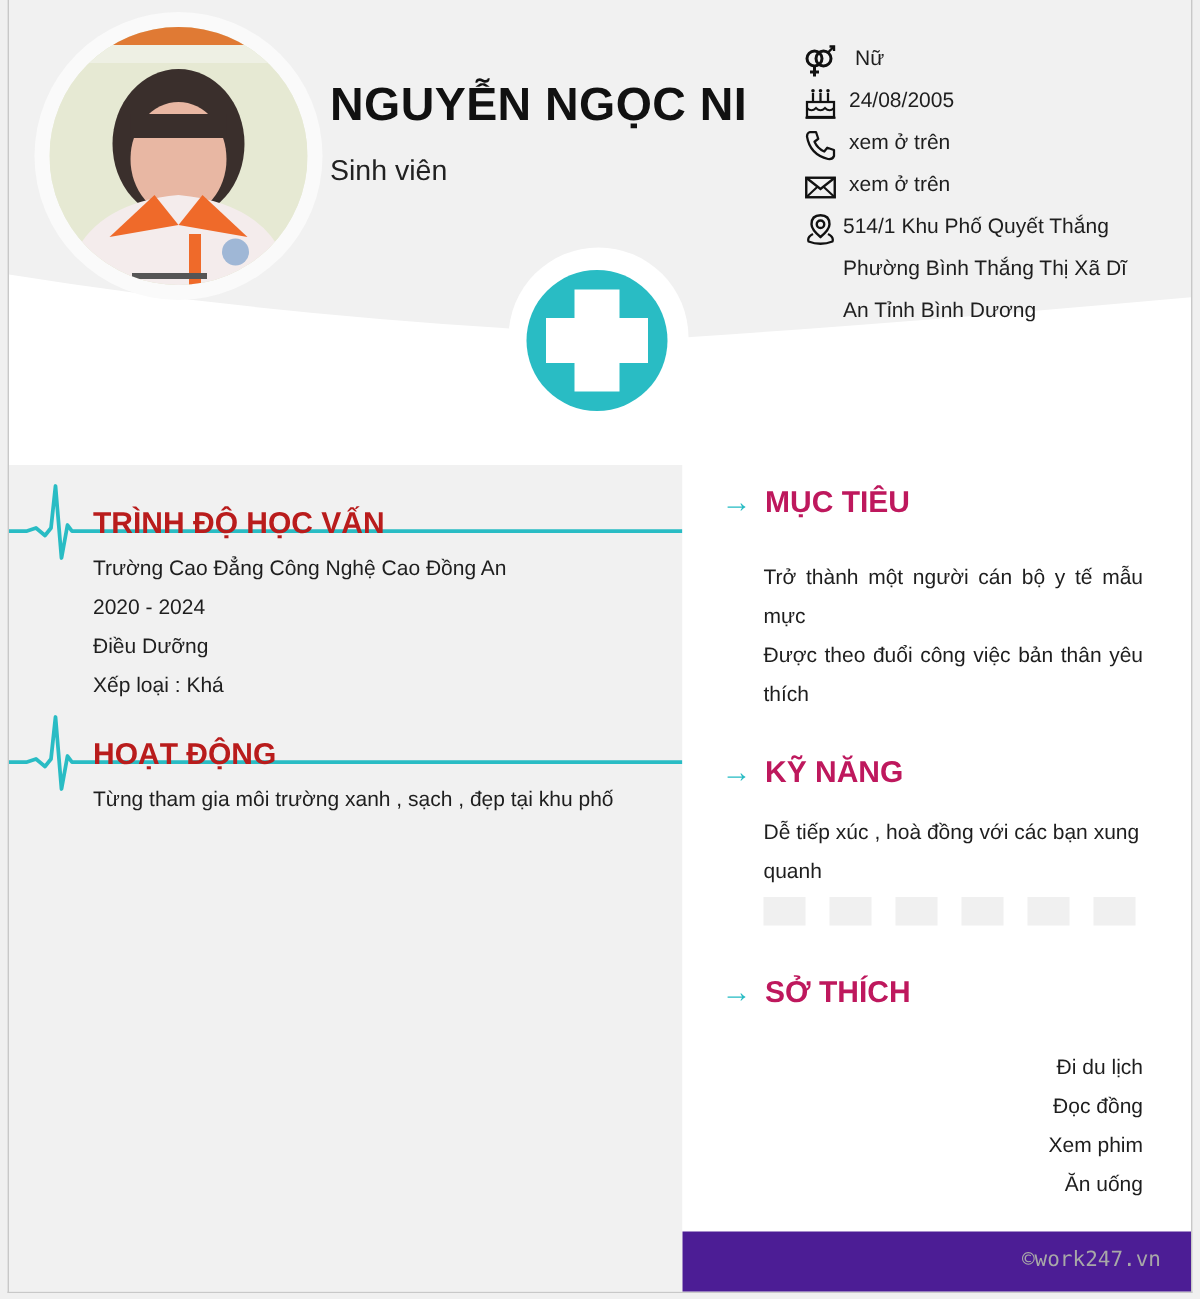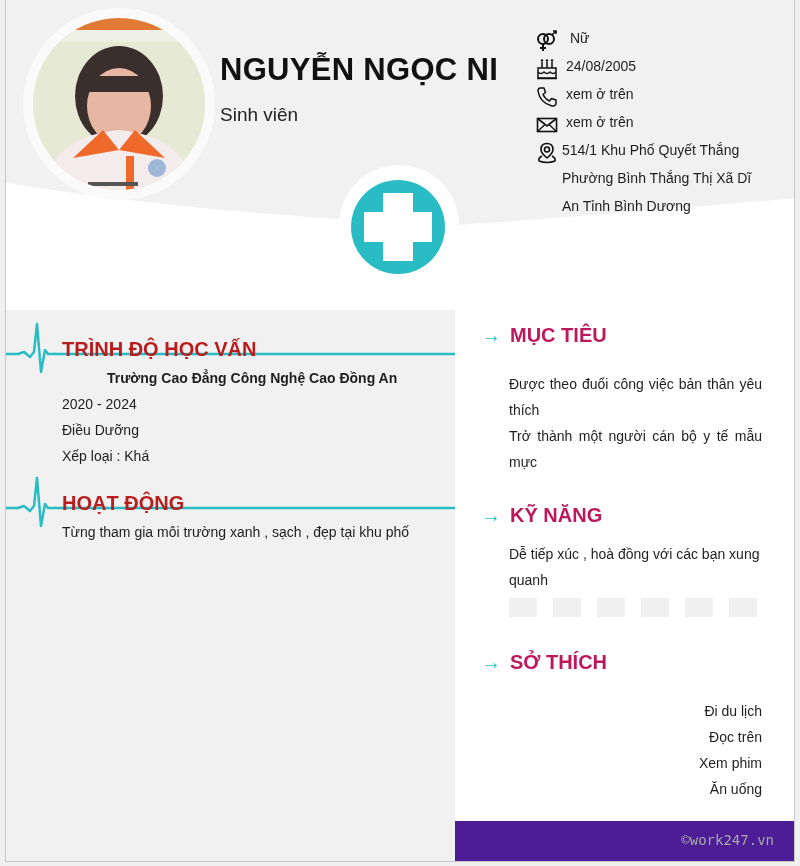--- a/index.html
+++ b/index.html
@@ -48,21 +48,21 @@
       position: absolute; left: 0; top: 310px; width: 449px; height: 552px; background: #f1f1f1;
     }
     .right-col { position: absolute; left: 449px; top: 310px; width: 341px; height: 511px; background: #ffffff; }
     .footer-strip { position: absolute; left: 449px; top: 821px; width: 341px; height: 59px; background: #4c1d95; }
 
     .sec-head { position: absolute; left: 0; width: 449px; height: 60px; }
     .sec-head svg { position: absolute; left: 0; top: 0; }
     .sec-title { position: absolute; left: 56px; top: 16px; font-size: 20px; font-weight: bold; color: #b91c1c; }
 
     .left-text { position: absolute; left: 56px; font-size: 14px; color: #1e1e1e; line-height: 26px; }
-    .left-text .bold { font-weight: bold; margin-left: 45px; }
+    .left-text .bold { font-weight: normal; }
 
     .r-head { position: absolute; left: 26px; display: flex; align-items: center; }
     .r-head .arrow { color: #29bcc4; font-size: 20px; font-weight: bold; width: 29px; }
     .r-head .title { font-size: 20px; font-weight: bold; color: #be185d; }
     .r-text { position: absolute; left: 54px; width: 253px; font-size: 14px; color: #1e1e1e; line-height: 26px; text-align: justify; }
 
     .skill-boxes { position: absolute; left: 54px; top: 288px; display: flex; gap: 16px; }
     .skill-box { width: 28px; height: 19px; background: #f0f0f0; }
 
     .copyright {
@@ -183,22 +183,22 @@
       <div>Từng tham gia môi trường xanh , sạch , đẹp tại khu phố</div>
     </div>
   </div>
 
   <div class="right-col">
     <div class="r-head" style="top:14px;">
       <span class="arrow">→</span>
       <span class="title">MỤC TIÊU</span>
     </div>
     <div class="r-text" style="top:61px;">
+      <div>Trở thành một người cán bộ y tế mẫu mực</div>
       <div>Được theo đuổi công việc bản thân yêu thích</div>
-      <div>Trở thành một người cán bộ y tế mẫu mực</div>
     </div>
 
     <div class="r-head" style="top:194px;">
       <span class="arrow">→</span>
       <span class="title">KỸ NĂNG</span>
     </div>
     <div class="r-text" style="top:231px; text-align:left;">
       <div>Dễ tiếp xúc , hoà đồng với các bạn xung quanh</div>
     </div>
     <div class="skill-boxes">
@@ -209,21 +209,21 @@
       <div class="skill-box"></div>
       <div class="skill-box"></div>
     </div>
 
     <div class="r-head" style="top:341px;">
       <span class="arrow">→</span>
       <span class="title">SỞ THÍCH</span>
     </div>
     <div class="r-text" style="top:388px; text-align:right;">
       <div>Đi du lịch</div>
-      <div>Đọc trên</div>
+      <div>Đọc đồng</div>
       <div>Xem phim</div>
       <div>Ăn uống</div>
     </div>
   </div>
 
   <div class="footer-strip">
     <span class="copyright">©work247.vn</span>
   </div>
 </div>
 

